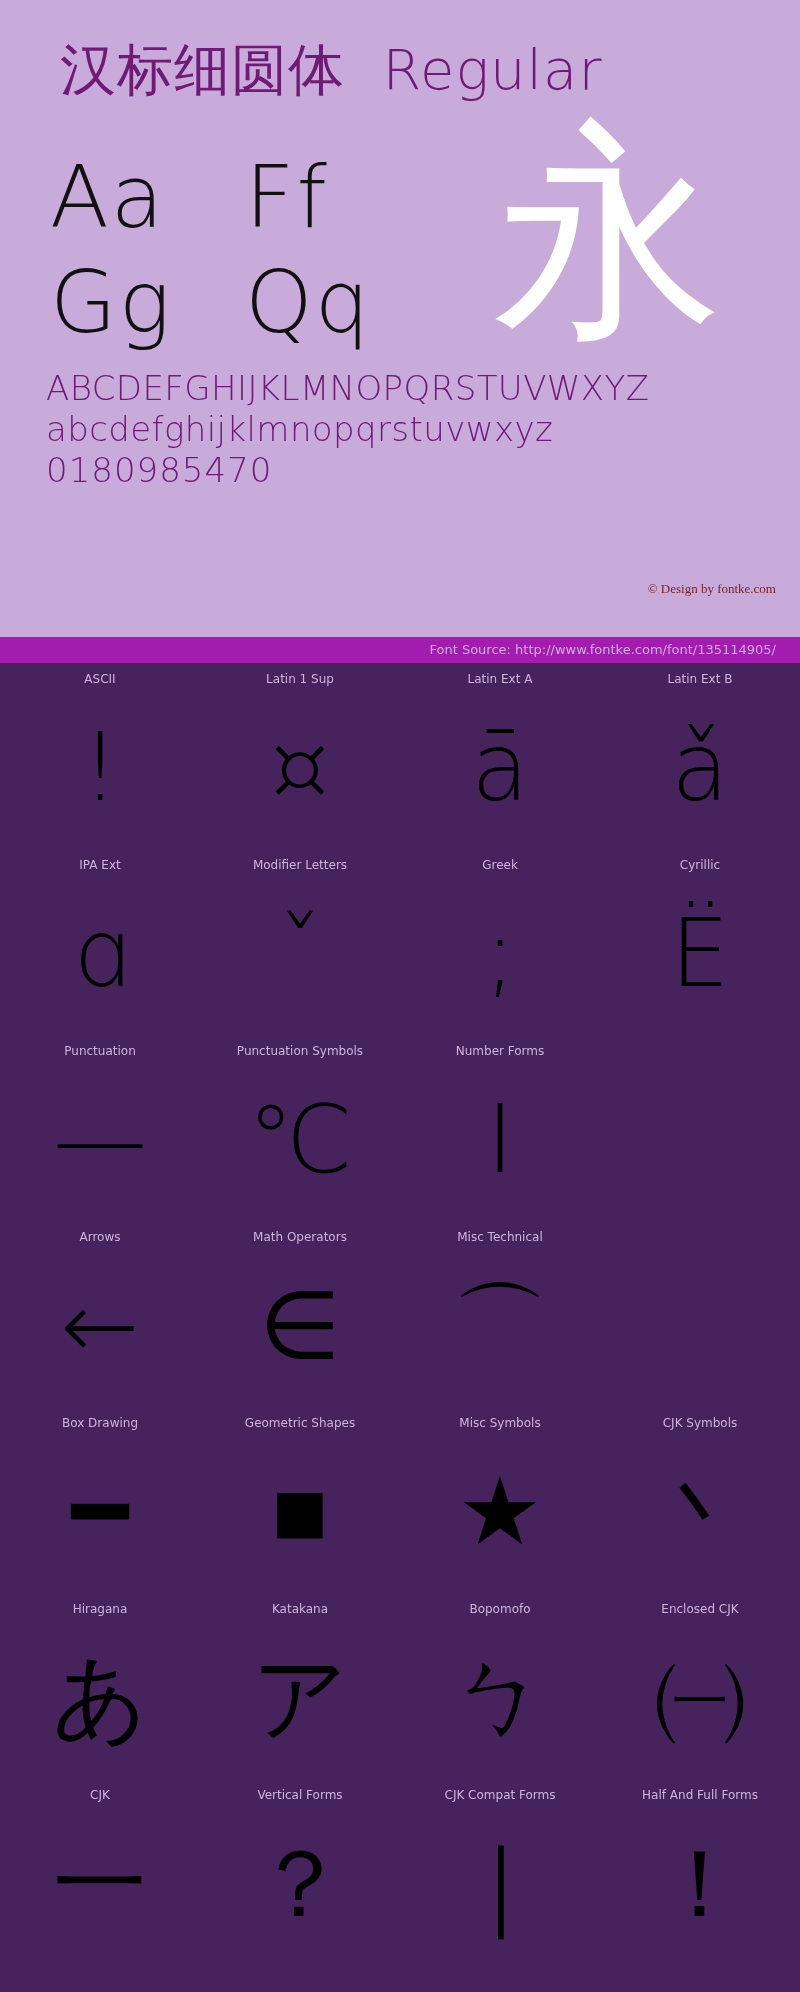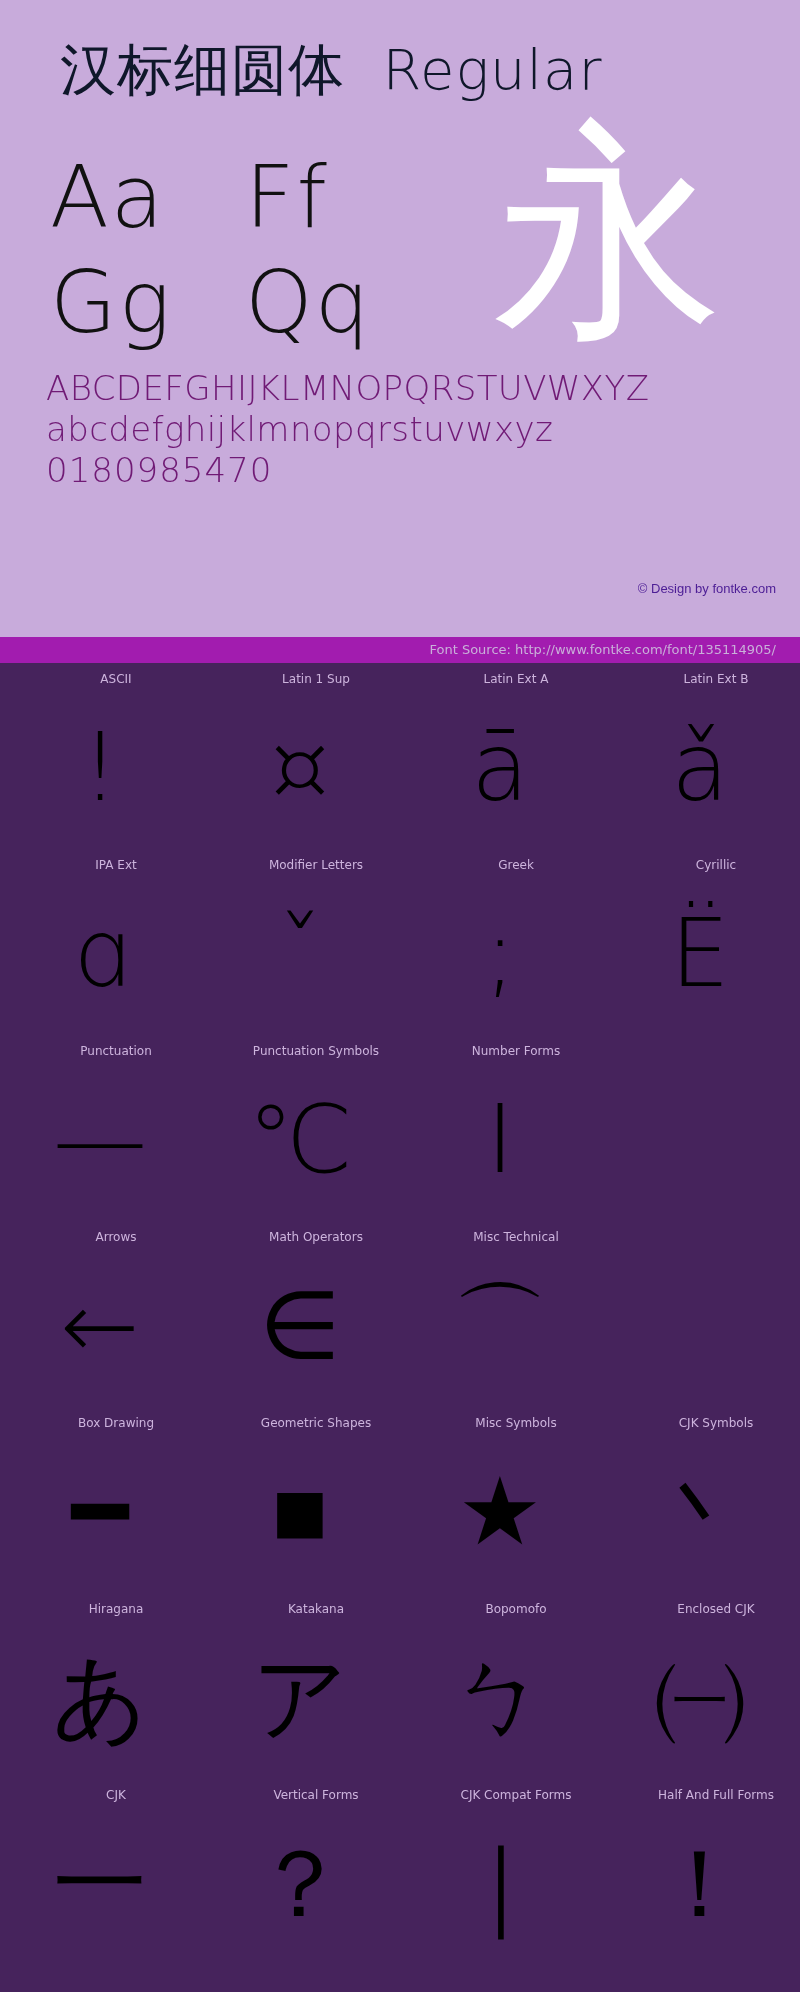--- a/index.html
+++ b/index.html
@@ -28,21 +28,21 @@
     height: 637px;
     background: #c8abdb;
     box-sizing: border-box;
   }
 
   .font-title {
     position: absolute;
     left: 60px;
     top: 38px;
     width: 700px;
-    color: #0f172a;
+    color: #701a75;
     font-size: 56px;
     line-height: 64px;
     letter-spacing: 1px;
     font-weight: 300;
     white-space: pre;
     font-family: "DejaVu Sans", sans-serif;
   }
 
   .big-letters {
     position: absolute;
@@ -96,24 +96,24 @@
     white-space: pre;
   }
   .alpha-line.digits {
     letter-spacing: 1px;
   }
 
   .copyright {
     position: absolute;
     right: 24px;
     top: 580px;
-    color: #4c1d95;
+    color: #7f1d1d;
     font-size: 13px;
     line-height: 18px;
-    font-family: Liberation Sans, sans-serif;
+    font-family: Liberation Serif, serif;
   }
 
   
   .source-bar {
     position: absolute;
     left: 0;
     top: 637px;
     width: 800px;
     height: 26px;
     background: #a21caf;
@@ -151,21 +151,20 @@
   .cell-label {
     position: absolute;
     left: 0;
     top: 8px;
     width: 200px;
     color: #cdb4dd;
     font-size: 12px;
     line-height: 16px;
     font-family: "DejaVu Sans", sans-serif;
     white-space: nowrap;
-    margin-left: 16px;
   }
   .cell-glyph {
     position: absolute;
     left: 0;
     top: 30px;
     width: 200px;
     height: 150px;
     color: #000000;
     font-size: 94px;
     line-height: 150px;

